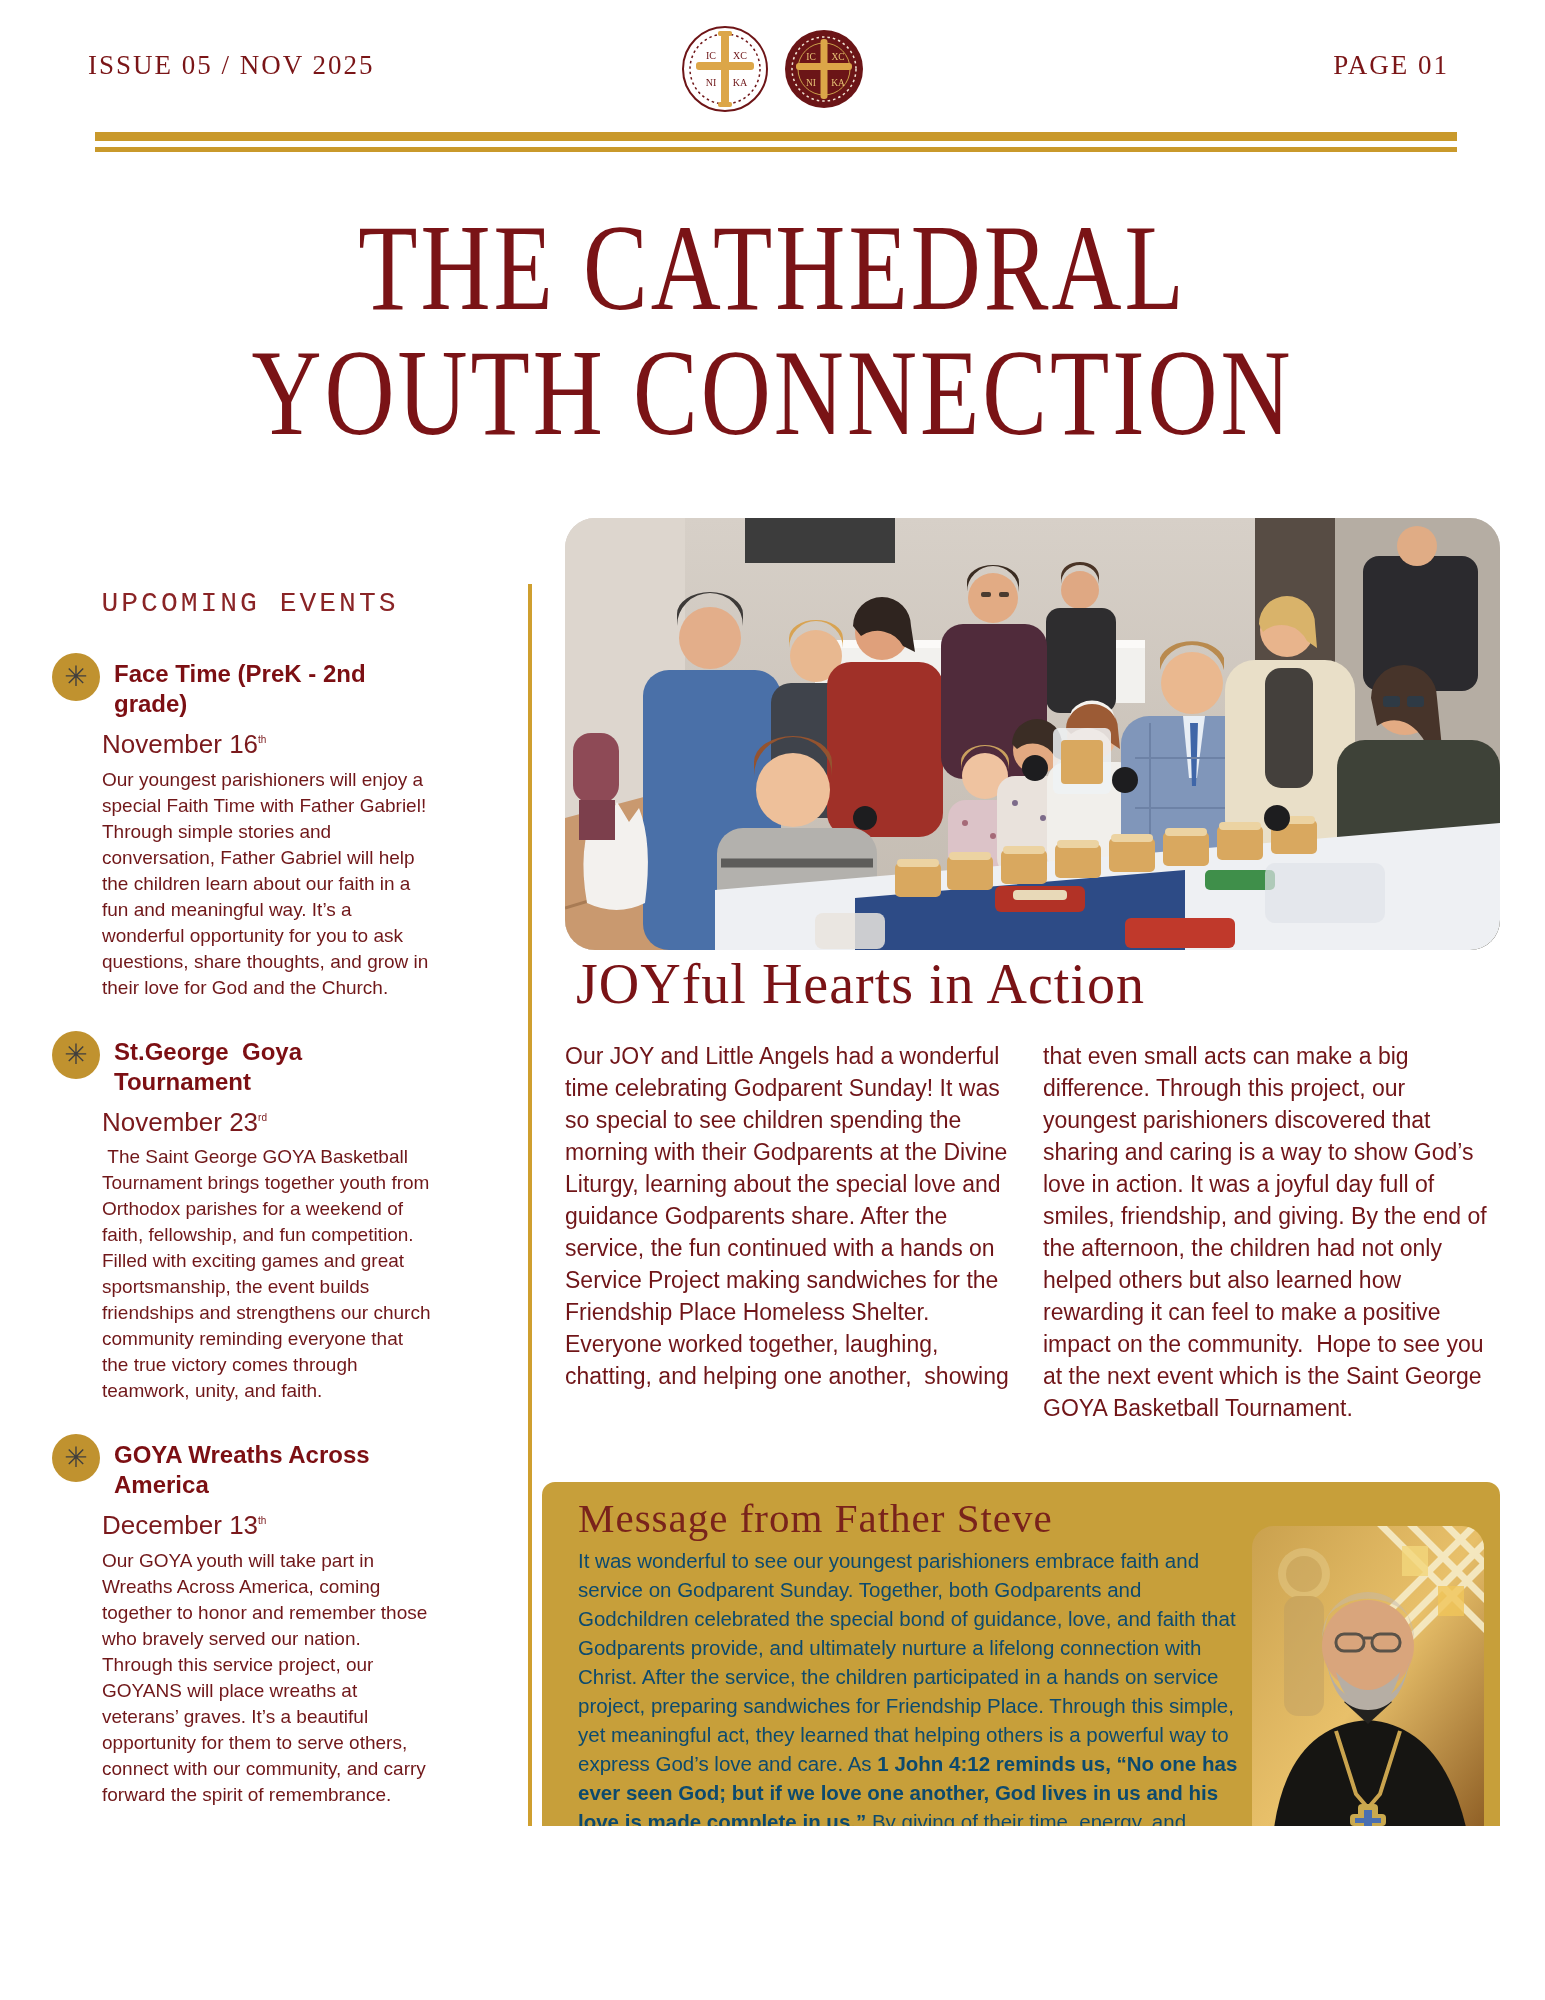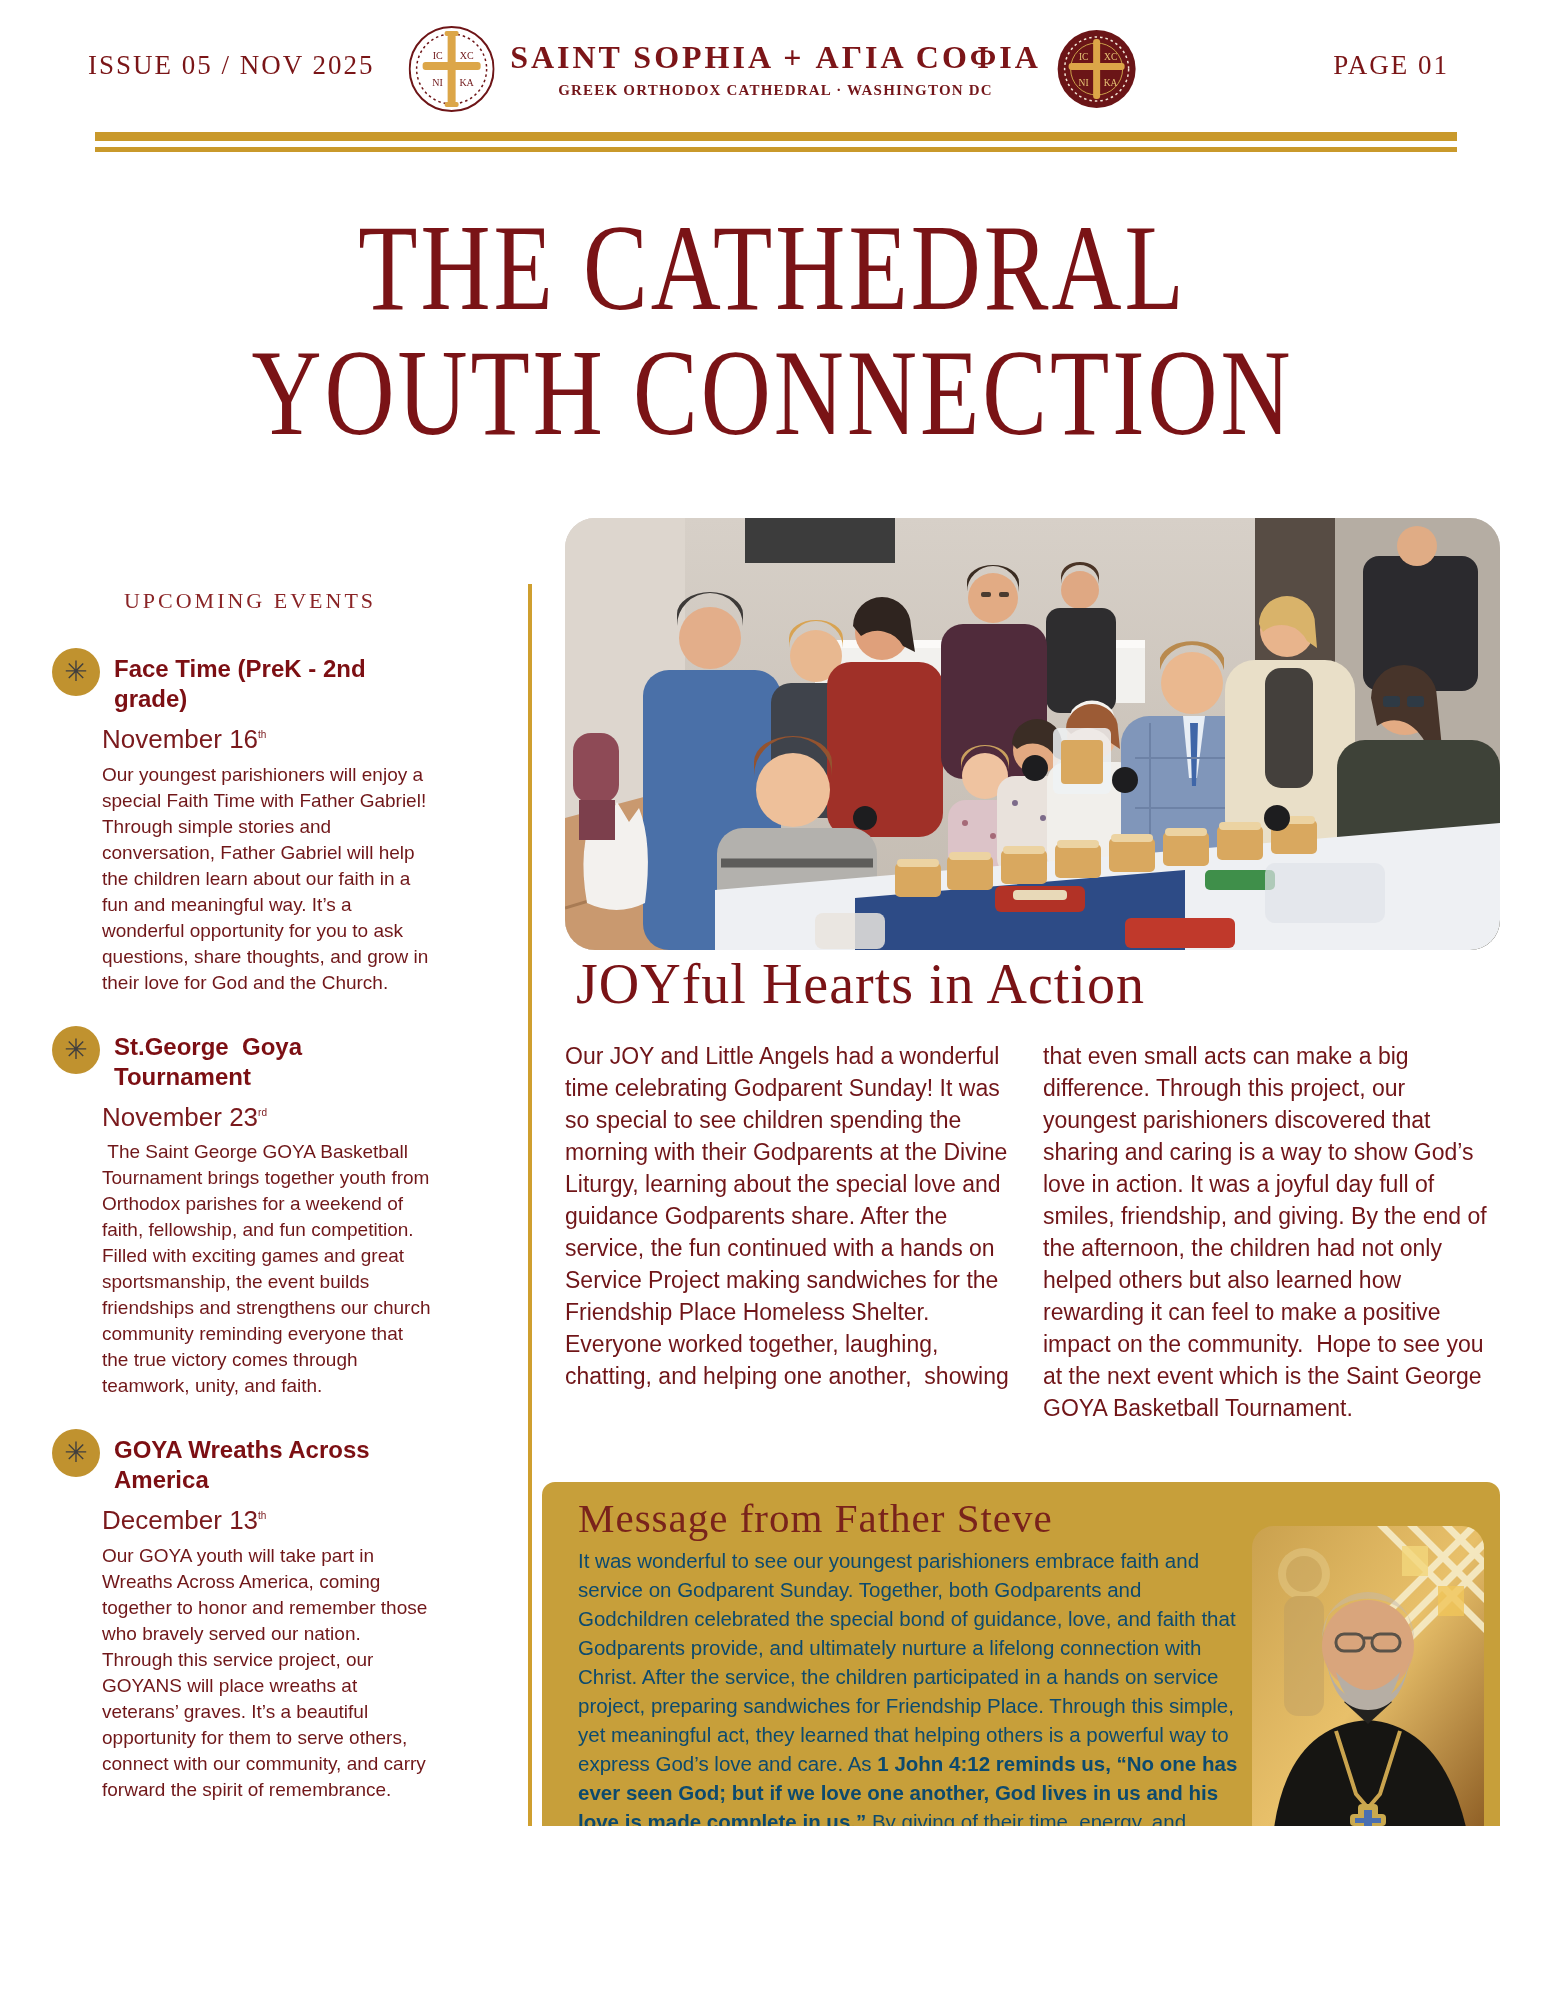--- a/index.html
+++ b/index.html
@@ -29,21 +29,21 @@
   .main-title{
     left:0;top:206px;width:100%;text-align:center;
     font-family:"Liberation Serif", serif;font-weight:normal;
     font-size:97px;line-height:99px;letter-spacing:3px;color:#7a1316;
     transform:scaleY(1.26);transform-origin:center top;white-space:nowrap;
   }
 
   
   .sidebar{left:52px;top:588px;width:380px;}
   .sidebar-heading{
-    font-family:Liberation Serif, serif;font-size:22px;letter-spacing:3px;
+    font-family:Liberation Mono, monospace;font-size:28px;letter-spacing:3px;
     color:#8a2426;text-align:center;margin:0 0 34px 16px;font-weight:normal;
   }
   .event{display:grid;grid-template-columns:48px 1fr;column-gap:2px;margin-bottom:30px;}
   .event-icon{
     width:48px;height:48px;border-radius:50%;background:#c0922f;
     display:flex;align-items:center;justify-content:center;
     font-family:"DejaVu Sans", sans-serif;font-size:28px;color:#3f3e3e;line-height:1;
     margin-top:0px;
   }
   .event-body{padding-left:0px;}
@@ -102,24 +102,20 @@
         <rect x="14" y="36" width="58" height="8" rx="3" fill="#dca648"></rect>
         <rect x="36" y="5" width="14" height="5" rx="2" fill="#dca648"></rect>
         <rect x="36" y="76" width="14" height="5" rx="2" fill="#dca648"></rect>
         <text x="29" y="33" font-family="Liberation Serif, serif" font-size="10" fill="#6e1517" text-anchor="middle">IC</text>
         <text x="58" y="33" font-family="Liberation Serif, serif" font-size="10" fill="#6e1517" text-anchor="middle">XC</text>
         <text x="29" y="60" font-family="Liberation Serif, serif" font-size="10" fill="#6e1517" text-anchor="middle">NI</text>
         <text x="58" y="60" font-family="Liberation Serif, serif" font-size="10" fill="#6e1517" text-anchor="middle">KA</text>
       </svg>
     </span>
 
-    <div class="masthead-text">
-      <div class="masthead-title">SAINT SOPHIA + ΑΓΙΑ CΟΦΙΑ</div>
-      <div class="masthead-sub">GREEK ORTHODOX CATHEDRAL · WASHINGTON DC</div>
-    </div>
 
     <span>
       <svg width="80" height="80" viewBox="0 0 80 80">
         <circle cx="40" cy="40" r="39" fill="#6b1517"></circle>
         <circle cx="40" cy="40" r="32" fill="none" stroke="#f3e8d8" stroke-width="1.5" stroke-dasharray="2.5 3"></circle>
         <circle cx="40" cy="40" r="26" fill="#6b1517" stroke="#caa04a" stroke-width="1"></circle>
         <rect x="36.5" y="10" width="7" height="60" rx="3" fill="#dca648"></rect>
         <rect x="12" y="34" width="56" height="7" rx="3" fill="#dca648"></rect>
         <text x="27" y="31" font-family="Liberation Serif, serif" font-size="9.5" fill="#e8c476" text-anchor="middle">IC</text>
         <text x="54" y="31" font-family="Liberation Serif, serif" font-size="9.5" fill="#e8c476" text-anchor="middle">XC</text>

